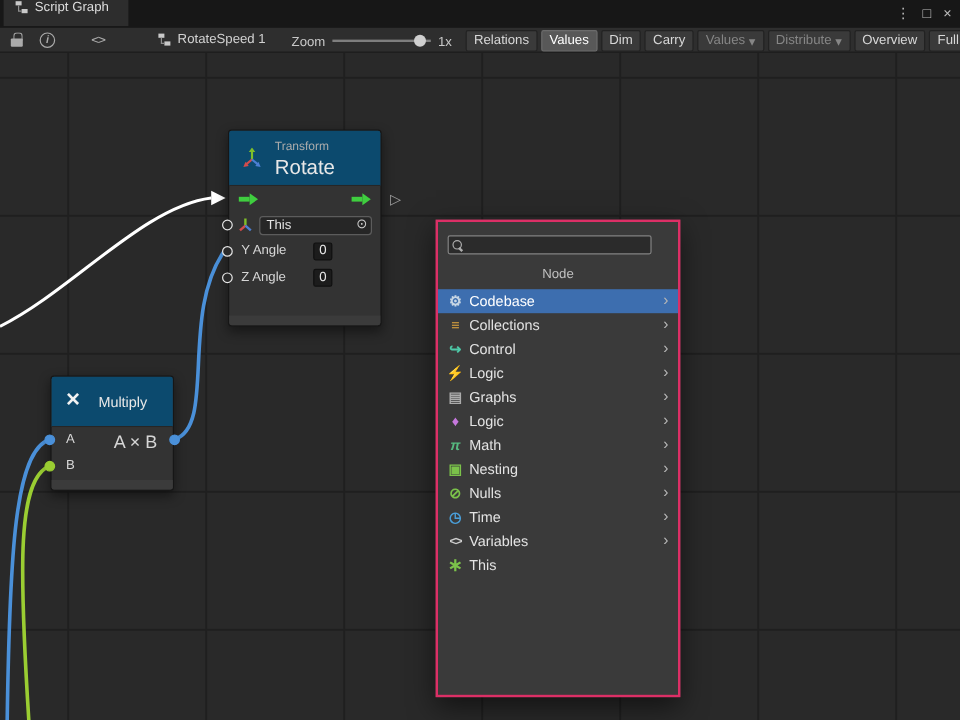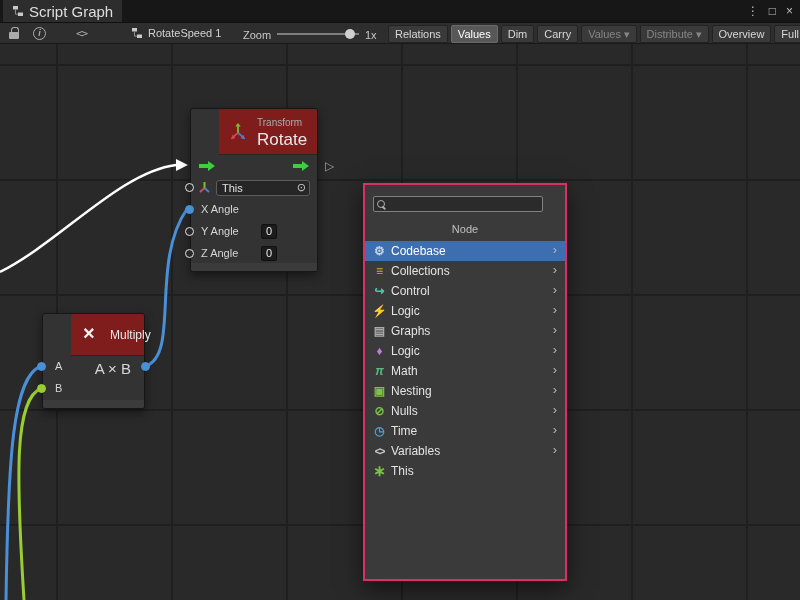--- a/index.html
+++ b/index.html
@@ -3,21 +3,21 @@
 <meta charset="utf-8">
 <style>
   * { margin:0; padding:0; box-sizing:border-box; }
   html,body { width:800px; height:600px; }
   body { font-family:"Liberation Sans", sans-serif; background:#000; overflow:hidden; }
   .screen { position:relative; width:800px; height:600px; background:#181818; overflow:hidden; }
 
   
   .topbar { position:absolute; top:0; left:0; right:0; height:22px; background:#171717; }
   .tab { position:absolute; left:3px; top:0; height:22px; min-width:104px; background:#2D2D2D;
-         color:#DEDEDE; font-size:15px; display:flex; align-items:center; gap:5px; padding:0 9px; }
+         color:#DEDEDE; font-size:11px; display:flex; gap:5px; padding:0 9px; }
   .wincontrols { position:absolute; right:7px; top:0; height:22px; display:flex; gap:10px;
                  align-items:center; color:#BDBDBD; font-size:12px; }
   .wincontrols span { cursor:default; }
 
   
   .toolbar { position:absolute; top:22px; left:0; right:0; height:22px; background:#2E2E2E;
              border-top:1px solid #101010; border-bottom:1px solid #191919; }
   .lock { position:absolute; left:9px; top:9px; width:10px; height:7px; }
   .lock::before { content:""; position:absolute; left:2px; top:-5px; width:6px; height:6px;
                   border:1.5px solid #ABABAB; border-bottom:none; border-radius:3px 3px 0 0; }
@@ -46,22 +46,22 @@
   .canvas { position:absolute; top:44px; left:0; width:800px; height:556px; background-color:#292929;
     background-image:
       linear-gradient(to right, #1F1F1F 2px, transparent 2px),
       linear-gradient(to bottom, #1F1F1F 2px, transparent 2px);
     background-size:115px 115px; background-position:56px 20px; }
   .wires { position:absolute; left:0; top:0; }
 
   
   .node { position:absolute; background:#333333; border:1px solid #161616; border-radius:3px;
           box-shadow:0 4px 10px rgba(0,0,0,0.45); }
-  .node-header { position:relative; background:#7f1d1d; border-bottom:1px solid #262626;
-                 border-radius:2px 2px 0 0;margin-left:28px; }
+  .node-header { position:relative; background:#0c4a6e; border-bottom:1px solid #262626;
+                 border-radius:2px 2px 0 0; }
   .node-footer { position:absolute; left:0; right:0; bottom:0; height:8px; background:#3B3B3B;
                  border-radius:0 0 2px 2px; }
   .nrow { position:relative; height:22px; }
   .port { position:absolute; width:9px; height:9px; border-radius:50%;
           border:1.5px solid #E6E6E6; background:#292929; top:6px; }
   .port.pleft { left:-6px; }
   .port.pright { right:-6px; }
   .port.blue { background:#4A90D9; border-color:#4A90D9; }
   .port.green { background:#9ACD32; border-color:#9ACD32; }
 
@@ -221,24 +221,20 @@
           <line x1="6.5" y1="7" x2="6.5" y2="1" stroke="#7FBE2A" stroke-width="2"></line>
           <line x1="6.5" y1="7" x2="2" y2="11" stroke="#D34C4C" stroke-width="2"></line>
           <line x1="6.5" y1="7" x2="11" y2="11" stroke="#4C7FD3" stroke-width="2"></line>
         </svg>
         <span class="this-field">
           <span>This</span>
           <span class="picker">⊙</span>
         </span>
       </div>
       <div class="nrow">
-        <span class="port pleft blue"></span>
-        <span class="plabel">X Angle</span>
-      </div>
-      <div class="nrow">
         <span class="port pleft"></span>
         <span class="plabel">Y Angle</span>
         <span class="vbox">0</span>
       </div>
       <div class="nrow">
         <span class="port pleft"></span>
         <span class="plabel">Z Angle</span>
         <span class="vbox">0</span>
       </div>
       <div class="node-footer"></div>

